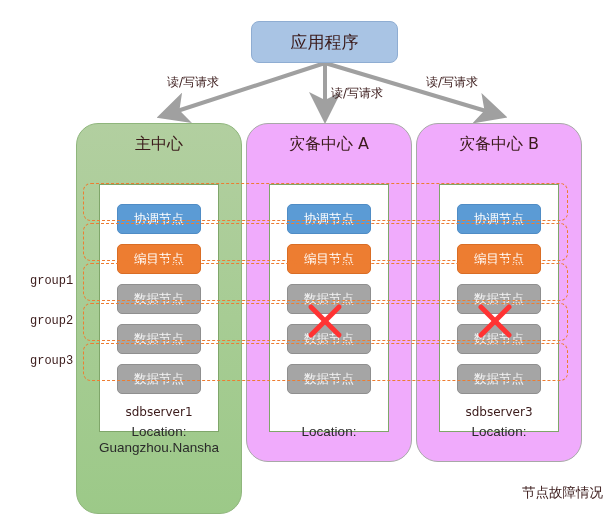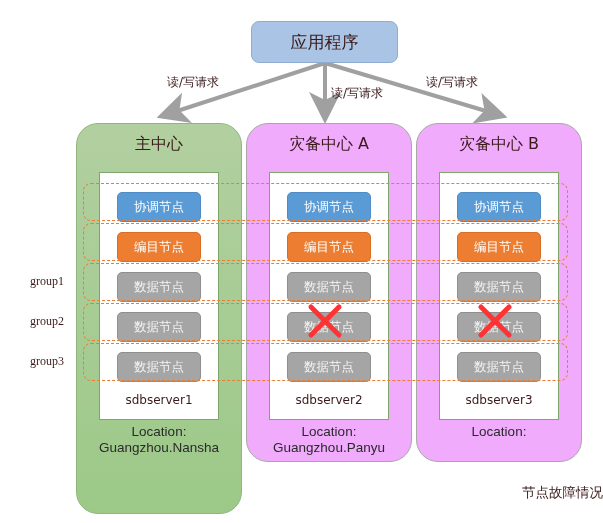--- a/index.html
+++ b/index.html
@@ -10,37 +10,37 @@
              border:1px solid #8fadd2; border-radius:8px; box-sizing:border-box;
              display:flex; align-items:center; justify-content:center;
              font-size:17px; color:#3a1a1a; }
   #arrows { left:0; top:0; width:603px; height:523px; }
   .req-label { font-size:12px; color:#3a1a1a; white-space:nowrap; }
   .center { box-sizing:border-box; border-radius:22px; border:1px solid #9a9a9a; }
   .center.main { background:linear-gradient(#b2cfa0,#9cc988); border-color:#8fb67c; }
   .center.backup { background:#f0abfc; border-color:#a8a8a8;text-decoration:underline; }
   .center-title { position:absolute; left:0; right:0; top:10px; text-align:center;
                   font-size:16px; color:#3a1a1a; }
-  .server { position:absolute; left:22px; top:48px; width:120px; height:248px;
+  .server { position:absolute; left:22px; top:60px; width:120px; height:248px;
             background:#fff; border:1px solid #7fa66a; box-sizing:border-box; }
   .server-name { position:absolute; left:0; right:0; bottom:12px; text-align:center;
                  font-size:12px; color:#3a1a1a; }
   .location { position:absolute; left:0; right:0; top:300px; text-align:center;
               font-size:13.5px; line-height:16px; color:#2a2a2a; font-family:"Liberation Sans",sans-serif; }
   .node { position:absolute; left:17px; width:84px; height:30px; border-radius:5px;
           box-sizing:border-box; display:flex; align-items:center; justify-content:center;
           font-size:12.5px; color:#ffffff; }
   .node.coord { background:#5b9bd5; border:1px solid #4f8cc5; }
   .node.catalog { background:#ed7d31; border:1px solid #d96d25; }
   .node.data { background:#a5a5a5; border:1px solid #8f8f8f; color:#f4f4f4; }
   .group-box { position:absolute; left:83px; width:485px; height:38px;
                border:1.3px dashed #ed7d31; border-radius:8px; box-sizing:border-box;
                pointer-events:none; }
   .group-label { position:absolute; left:30px; font-size:12px; color:#3a1a1a;
-                 font-family:Liberation Serif, serif; }
+                 font-family:Liberation Mono, monospace; }
   .fail-x { position:absolute; width:36px; height:36px; pointer-events:none; }
   #caption { left:0; width:603px; top:484px; text-align:right; font-size:13.5px; color:#3a1a1a; }
 </style>
 </head>
 <body>
 
 <svg id="arrows" class="abs" xmlns="http://www.w3.org/2000/svg">
   <defs>
     <marker id="ah" markerWidth="8" markerHeight="8" refX="5" refY="4" orient="auto" markerUnits="strokeWidth">
       <path d="M0,0 L8,4 L0,8 L2,4 Z" fill="#a0a0a0"></path>
@@ -96,25 +96,23 @@
       </div>
     <div class="node data" style="top:99px;">
         <span>数据节点</span>
       </div>
     <div class="node data" style="top:139px;">
         <span>数据节点</span>
       </div>
     <div class="node data" style="top:179px;">
         <span>数据节点</span>
       </div>
-    <div class="server-name">sdbserver2</div>
   </div>
   <div class="location">
     <div>Location:</div>
-    <div>Guangzhou.Panyu</div>
   </div>
 </div>
 
 <div class="abs center backup" style="left:416px;top:123px;width:166px;height:339px;padding-left:32px;">
   <div class="center-title">灾备中心 B</div>
   <div class="server">
     <div class="node coord" style="top:19px;">
         <span>协调节点</span>
       </div>
     <div class="node catalog" style="top:59px;">

